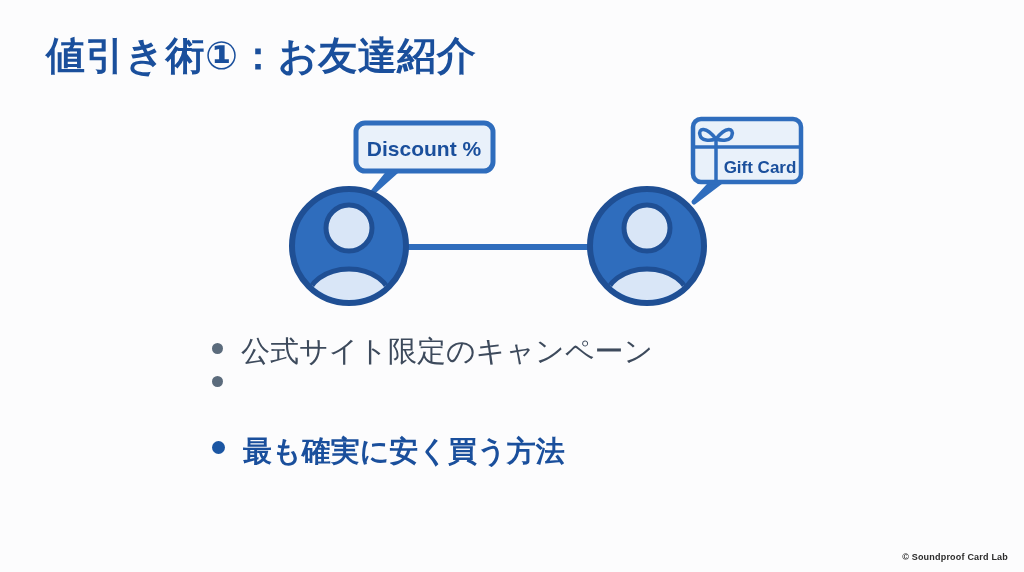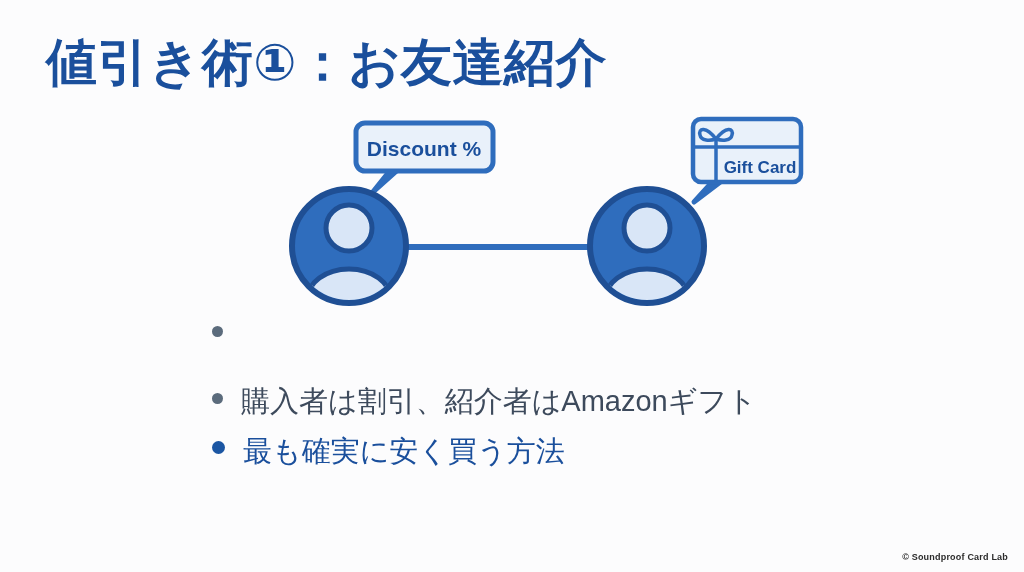--- a/index.html
+++ b/index.html
@@ -19,21 +19,21 @@
     height: 572px;
     background: #fcfcfd;
     overflow: hidden;
   }
 
   
   #slide-title {
     position: absolute;
     left: 46px;
     top: 34px;
-    font-size: 51px;
+    font-size: 39px;
     font-weight: bold;
     color: #1a4f9c;
     letter-spacing: 0.5px;
     white-space: nowrap;
     line-height: 1.15;
   }
 
   
   #diagram {
     position: absolute;
@@ -74,21 +74,21 @@
     line-height: 1.25;
     white-space: nowrap;
   }
   .bullet-row.emphasis .bullet-dot {
     background: #1b56a3;
     width: 13px;
     height: 13px;
   }
   .bullet-row.emphasis .bullet-text {
     color: #1a4f9c;
-    font-weight: normal;
+    font-weight: bold;
     font-size: 29px;
   }
 
   
   #footer-credit {
     position: absolute;
     right: 16px;
     bottom: 10px;
     font-size: 9px;
     font-weight: bold;
@@ -144,24 +144,24 @@
       <g clip-path="url(#clipRight)">
         <circle cx="647" cy="228" r="23" fill="#d9e6f7" stroke="#1f4f94" stroke-width="5"></circle>
         <ellipse cx="647" cy="300" rx="42" ry="31" fill="#d9e6f7" stroke="#1f4f94" stroke-width="5"></ellipse>
       </g>
     </g>
   </svg>
 
   <ul id="bullet-list">
     <li class="bullet-row">
       <span class="bullet-dot"></span>
+      <span class="bullet-text">公式サイト限定のキャンペーン</span>
     </li>
     <li class="bullet-row">
       <span class="bullet-dot"></span>
-      <span class="bullet-text">購入者は割引、紹介者はAmazonギフト</span>
     </li>
     <li class="bullet-row emphasis">
       <span class="bullet-dot"></span>
       <span class="bullet-text">最も確実に安く買う方法</span>
     </li>
   </ul>
 
   <div id="footer-credit">© Soundproof Card Lab</div>
 
 </div>

